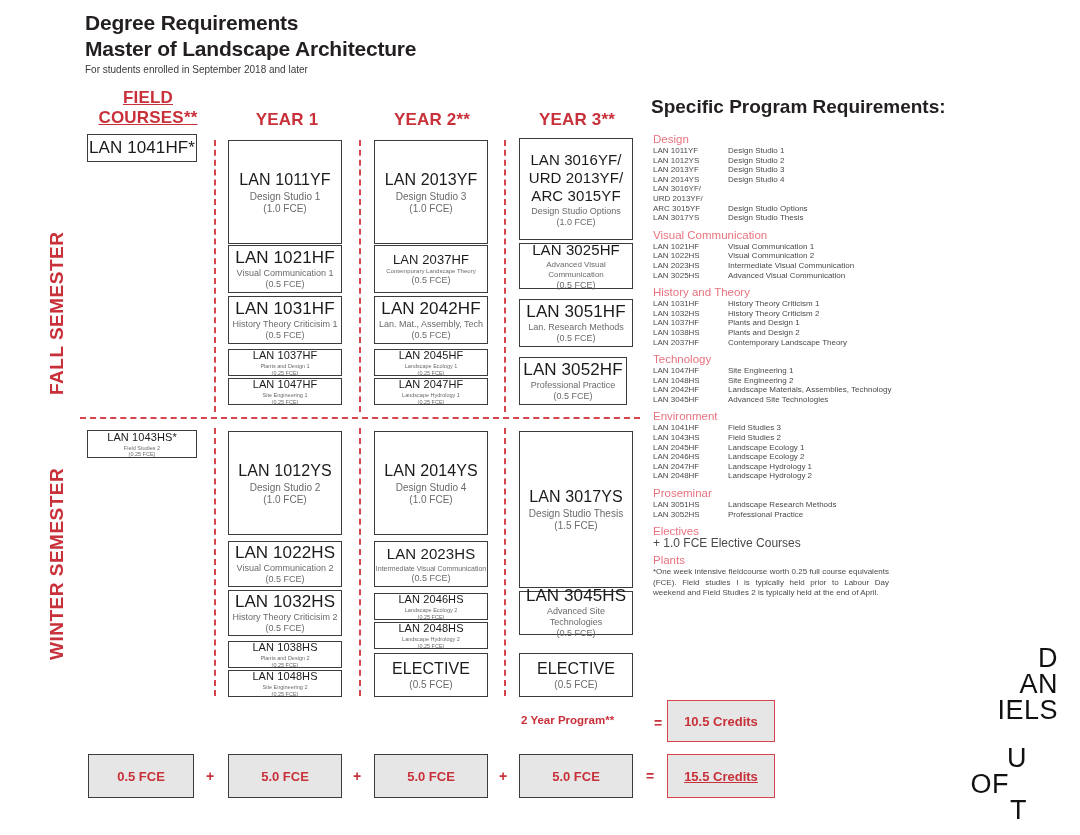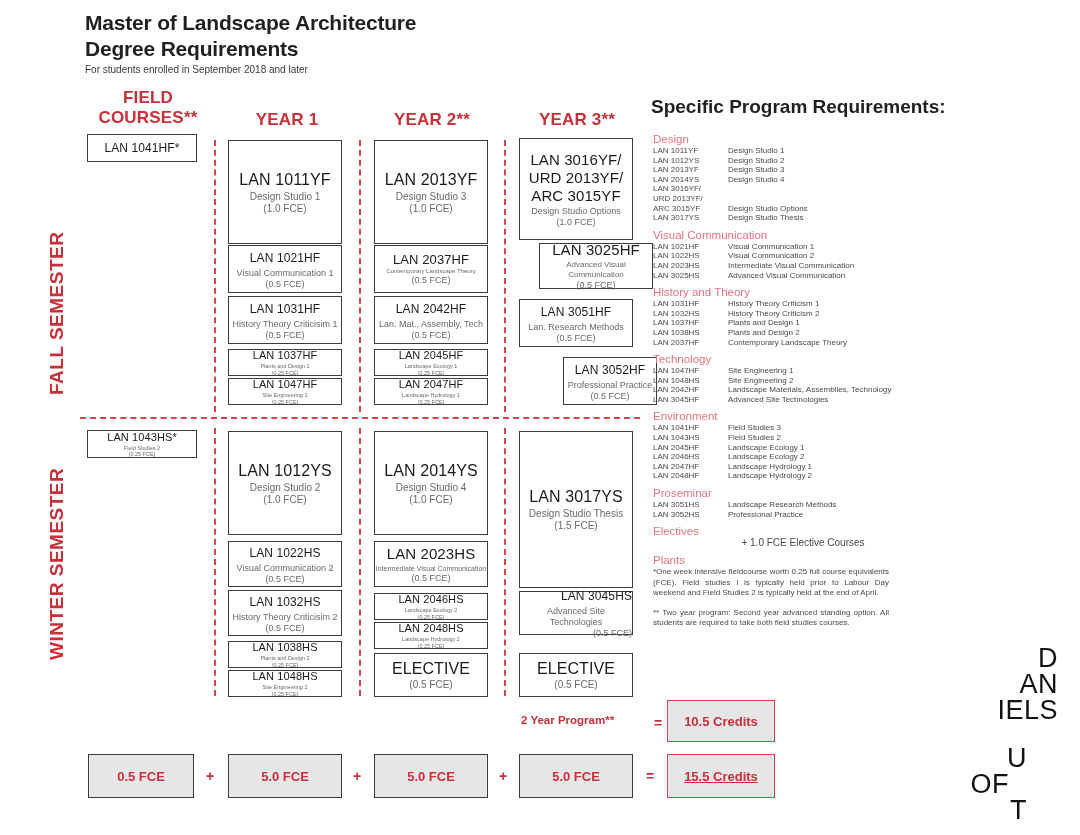--- a/index.html
+++ b/index.html
@@ -22,21 +22,21 @@
           transform-origin:0 0;transform:rotate(-90deg);white-space:nowrap;}
 
   
   .vdash{position:absolute;width:0;border-left:2px dashed #D6444E;}
   .hdash{position:absolute;height:0;border-top:2px dashed #D6444E;}
 
   
   .box{position:absolute;border:1.6px solid #3c3c3c;background:#fff;
        display:flex;flex-direction:column;align-items:center;justify-content:center;
        text-align:center;box-sizing:border-box;}
-  .box .code{font-size:12px;font-weight:500;color:#1b1b1b;line-height:18px;letter-spacing:.1px;}
+  .box .code{font-size:17px;font-weight:500;color:#1b1b1b;line-height:18px;letter-spacing:.1px;}
   .box .name{font-size:9px;color:#6a6a6a;line-height:11px;margin-top:1px;}
   .box .fce{font-size:9px;color:#6a6a6a;line-height:11px;}
   .box.small .code{font-size:13px;line-height:15px;}
   .box.small .name{font-size:6px;line-height:7px;}
   .box.small .fce{font-size:6px;line-height:7px;}
   .box.tiny .code{font-size:11px;line-height:13px;}
   .box.tiny .name{font-size:5.5px;line-height:6.5px;}
   .box.tiny .fce{font-size:5.5px;line-height:6.5px;}
   .box.big .code{font-size:16px;line-height:20px;}
   .box.big .name{font-size:10px;line-height:12px;}
@@ -44,21 +44,21 @@
   .box.multi .code{font-size:15px;line-height:18px;}
 
   
   .reqtitle{position:absolute;left:651px;top:96px;font-size:19px;font-weight:bold;color:#231f20;}
   .reqlist{position:absolute;left:653px;top:120px;width:300px;}
   .sect-h{color:#E8737F;font-size:11.5px;font-weight:normal;line-height:14px;margin-top:5px;}
   .sect-h:first-child{margin-top:12px;}
   .row{display:flex;font-size:8px;color:#4a4a4a;line-height:9.6px;}
   .row .c{width:75px;flex:0 0 75px;}
   .row .t{flex:1;}
-  .elecline{font-size:10px;color:#4a4a4a;line-height:10px;text-align:center;}
+  .elecline{font-size:12px;color:#4a4a4a;line-height:10px;}
   .note{font-size:8px;color:#4a4a4a;line-height:10.5px;text-align:justify;width:236px;}
   .note.gap{margin-top:9px;}
 
   
   .total{position:absolute;border:1.6px solid #3c3c3c;background:#e6e6e6;
          display:flex;align-items:center;justify-content:center;
          color:#C8303A;font-size:13px;font-weight:bold;box-sizing:border-box;}
   .total.red{border:1.8px solid #D6444E;}
   .op{position:absolute;color:#C8303A;font-size:14px;font-weight:bold;text-align:center;}
   .twoyear{position:absolute;color:#C8303A;font-size:11.5px;font-weight:bold;white-space:nowrap;}
@@ -68,26 +68,26 @@
   .logo-d{right:22px;top:645px;text-align:right;}
   .logo-u{right:55px;top:745px;text-align:right;}
   .logo-u .r1{margin-right:-2px;}
 </style>
 </head>
 <body>
 
 <div class="stage">
 
   <div class="title">
+    <div>Degree Requirements</div>
     <div>Master of Landscape Architecture</div>
-    <div>Degree Requirements</div>
   </div>
   <div class="subtitle">For students enrolled in September 2018 and later</div>
 
-  <div class="colhead" style="left:83px;top:88px;width:130px;">
+  <div class="colhead" style="left:83px;top:88px;width:130px;text-decoration:underline;">
     <div>FIELD</div>
     <div>COURSES**</div>
   </div>
   <div class="colhead" style="left:222px;top:110px;width:130px;">YEAR 1</div>
   <div class="colhead" style="left:367px;top:110px;width:130px;">YEAR 2**</div>
   <div class="colhead" style="left:512px;top:110px;width:130px;">YEAR 3**</div>
 
   <div class="vlabel" style="left:46px;top:395px;">FALL SEMESTER</div>
   <div class="vlabel" style="left:46px;top:660px;">WINTER SEMESTER</div>
 
@@ -155,31 +155,31 @@
     <div class="fce">(0.25 FCE)</div>
   </div>
 
   <div class="box multi" style="left:519px;top:138px;width:114px;height:102px;">
     <div class="code" style="white-space:pre-line;">LAN 3016YF/
 URD 2013YF/
 ARC 3015YF</div>
     <div class="name">Design Studio Options</div>
     <div class="fce">(1.0 FCE)</div>
   </div>
-  <div class="box small" style="left:519px;top:243px;width:114px;height:46px;margin-left:20px;">
+  <div class="box small" style="left:519px;top:243px;width:114px;height:46px;">
     <div class="code" style="font-size:15px;line-height:18px;">LAN 3025HF</div>
     <div class="name" style="font-size:8px;line-height:10px;">Advanced Visual Communication</div>
     <div class="fce" style="font-size:9px;line-height:11px;">(0.5 FCE)</div>
   </div>
   <div class="box" style="left:519px;top:299px;width:114px;height:48px;">
     <div class="code">LAN 3051HF</div>
     <div class="name">Lan. Research Methods</div>
     <div class="fce">(0.5 FCE)</div>
   </div>
-  <div class="box" style="left:519px;top:357px;width:94px;height:48px;margin-left:44px;">
+  <div class="box" style="left:519px;top:357px;width:108px;height:48px;">
     <div class="code">LAN 3052HF</div>
     <div class="name">Professional Practice</div>
     <div class="fce">(0.5 FCE)</div>
   </div>
 
   <div class="box tiny" style="left:87px;top:430px;width:110px;height:28px;">
     <div class="code">LAN 1043HS*</div>
     <div class="name">Field Studies 2</div>
     <div class="fce">(0.25 FCE)</div>
   </div>
@@ -233,21 +233,21 @@
   <div class="box big" style="left:374px;top:653px;width:114px;height:44px;">
     <div class="code">ELECTIVE</div>
     <div class="fce">(0.5 FCE)</div>
   </div>
 
   <div class="box big" style="left:519px;top:431px;width:114px;height:157px;">
     <div class="code">LAN 3017YS</div>
     <div class="name">Design Studio Thesis</div>
     <div class="fce">(1.5 FCE)</div>
   </div>
-  <div class="box" style="left:519px;top:591px;width:114px;height:44px;align-items:flex-end;">
+  <div class="box" style="left:519px;top:591px;width:114px;height:44px;">
     <div class="code">LAN 3045HS</div>
     <div class="name">Advanced Site Technologies</div>
     <div class="fce">(0.5 FCE)</div>
   </div>
   <div class="box big" style="left:519px;top:653px;width:114px;height:44px;">
     <div class="code">ELECTIVE</div>
     <div class="fce">(0.5 FCE)</div>
   </div>
 
   <div class="reqtitle">Specific Program Requirements:</div>
@@ -379,21 +379,20 @@
     <div class="row">
         <span class="c">LAN 3052HS</span>
         <span class="t">Professional Practice</span>
       </div>
 
     <div class="sect-h">Electives</div>
     <div class="elecline">+ 1.0 FCE Elective Courses</div>
 
     <div class="sect-h">Plants</div>
     <div class="note">*One week intensive fieldcourse worth 0.25 full course equivalents (FCE). Field studies I is typically held prior to Labour Day weekend and Field Studies 2 is typically held at the end of April.</div>
-    <div class="note gap">** Two year program: Second year advanced standing option. All students are required to take both field studies courses.</div>
   </div>
 
   <div class="twoyear" style="left:521px;top:714px;">2 Year Program**</div>
   <div class="op" style="left:652px;top:715px;width:12px;">=</div>
   <div class="total red" style="left:667px;top:700px;width:108px;height:42px;">
     <span>10.5 Credits</span>
   </div>
 
   <div class="total" style="left:88px;top:754px;width:106px;height:44px;">
     <span>0.5 FCE</span>

